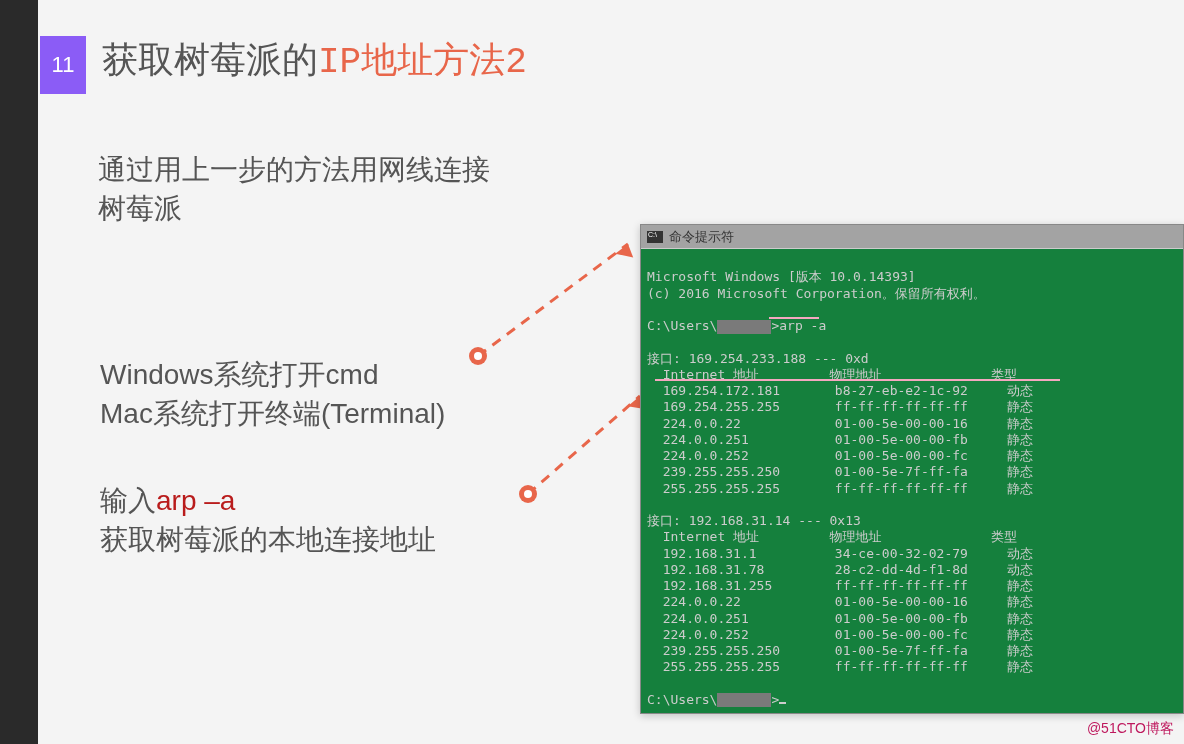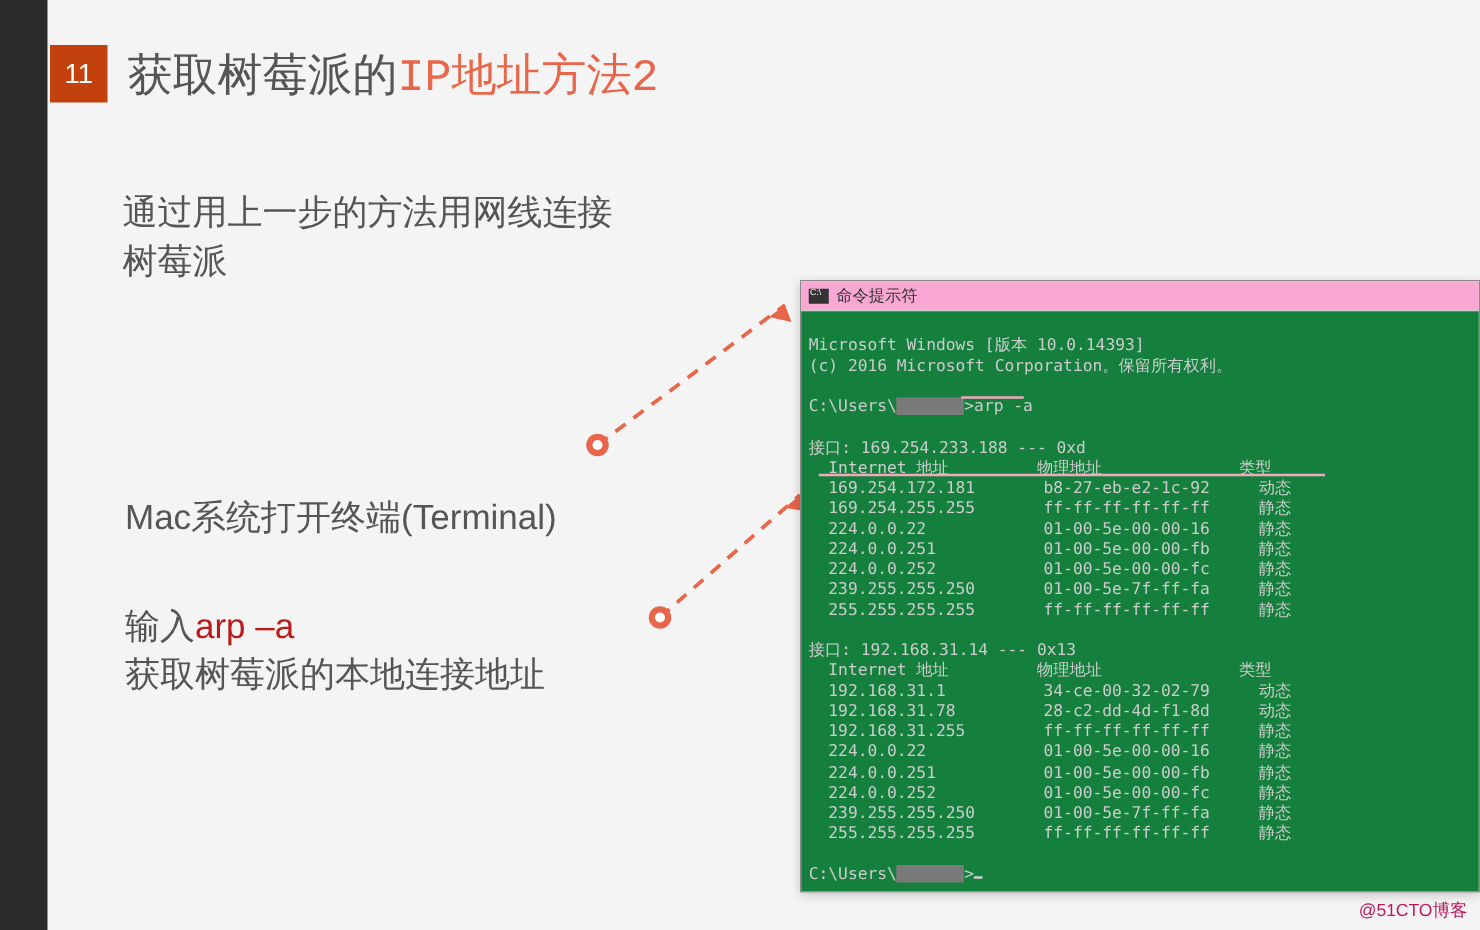--- a/index.html
+++ b/index.html
@@ -13,22 +13,22 @@
   }
   .left-bar {
     position: absolute;
     left: 0; top: 0;
     width: 38px; height: 744px;
     background: #2a2a2a;
   }
   .slide-number {
     position: absolute;
     left: 40px; top: 36px;
-    width: 46px; height: 46px;
-    background: #c2410c;
+    width: 46px; height: 58px;
+    background: #8b5cf6;
     color: #fff;
     font-size: 22px;
     display: flex;
     align-items: center;
     justify-content: center;
     font-weight: 400;
   }
   .title {
     position: absolute;
     left: 102px; top: 36px;
@@ -57,21 +57,21 @@
   .cmd-window {
     position: absolute;
     left: 640px; top: 224px;
     width: 544px; height: 490px;
     background: #fff;
     border: 1px solid #888;
     box-shadow: 0 2px 8px rgba(0,0,0,0.2);
   }
   .cmd-titlebar {
     height: 24px;
-    background: #f9a8d4;
+    background: #a3a3a3;
     display: flex;
     align-items: center;
     padding: 0 6px;
     font-size: 13px;
     color: #333;
     border-bottom: 1px solid #ccc;
   }
   .cmd-icon {
     width: 16px; height: 12px;
     background: #333;
@@ -132,21 +132,21 @@
 <div class="title">
   <span>获取树莓派的</span><span class="accent">IP地址方法2</span>
 </div>
 
 <div class="body-text p1">
   <span>通过用上一步的方法用网线连接</span><br>
   <span>树莓派</span>
 </div>
 
 <div class="body-text p2">
-  <br>
+  <span>Windows系统打开cmd</span><br>
   <span>Mac系统打开终端(Terminal)</span>
 </div>
 
 <div class="body-text p3">
   <span>输入</span><span class="accent">arp –a</span><br>
   <span>获取树莓派的本地连接地址</span>
 </div>
 
 <svg class="arrow" style="left:460px; top:222px;" width="200" height="160">
   <defs>

